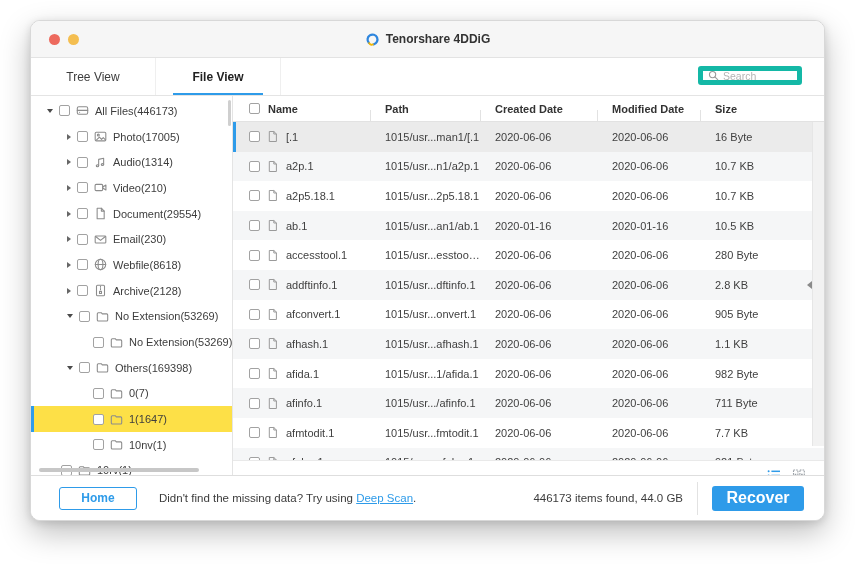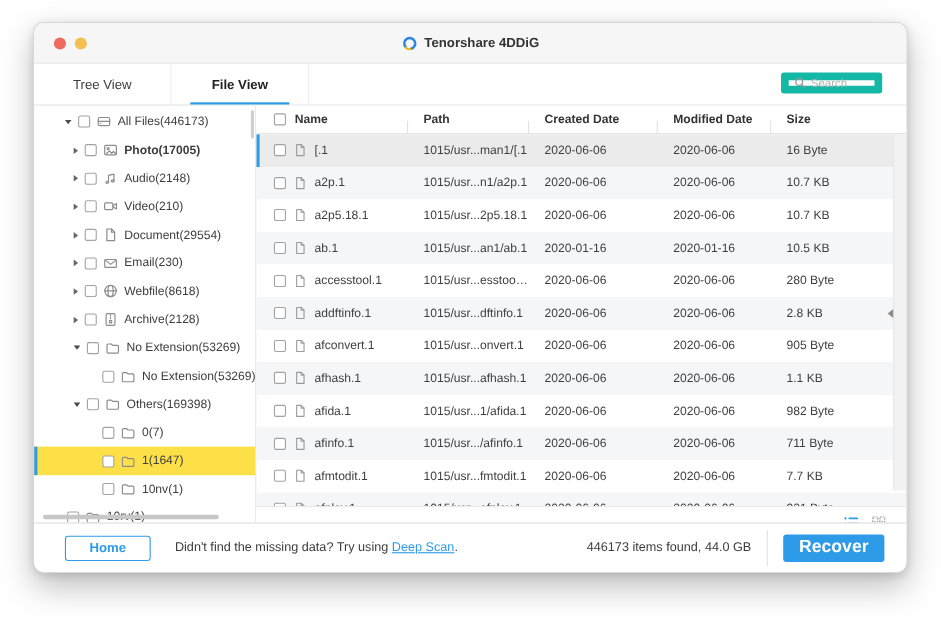--- a/index.html
+++ b/index.html
@@ -19,22 +19,22 @@
     align-items:center; gap:6px; pointer-events:none; }
   .app-title{ font-size:12px; color:#333; font-weight:600; }
   
   .tabbar{ height:38px; background:#fff; border-bottom:1px solid #e4e4e4; display:flex;
     align-items:stretch; position:relative; flex:0 0 auto; }
   .tab{ width:125px; display:flex; align-items:center; justify-content:center;
     font-size:12px; color:#3c3c3c; position:relative; cursor:default; border-right:1px solid #efefef; }
   .tab.active{ font-weight:700; color:#222; }
   .tab.active::after{ content:""; position:absolute; left:17px; right:17px; bottom:0;
     height:2px; background:var(--accent); }
-  .searchbox{ position:absolute; right:22px; top:8px; width:92px; height:19px;
-    border:7px solid #14b8a6; border-radius:3px; background:#fff; display:flex;
+  .searchbox{ position:absolute; right:22px; top:8px; width:104px; height:19px;
+    border:5px solid #14b8a6; border-radius:3px; background:#fff; display:flex;
     align-items:center; padding:0 5px; gap:4px; }
   .searchbox input{ border:none; outline:none; width:100%; font-size:10.5px; color:#555;
     font-family:"Liberation Sans",sans-serif; background:transparent; }
   .searchbox input::placeholder{ color:#b4b4b4; }
   .searchbox svg{ flex:0 0 auto; color:#9a9a9a; }
   
   .content{ flex:1 1 auto; display:flex; min-height:0; position:relative; }
   
   .sidebar{ width:202px; flex:0 0 auto; border-right:1px solid #e4e4e4; position:relative;
     padding-top:2px; overflow:hidden; }
@@ -136,33 +136,33 @@
         <circle cx="5" cy="5" r="3.4"></circle>
           <path d="M7.7 7.7L10.6 10.6" stroke-linecap="round"></path>
       </svg>
       <input type="text" placeholder="Search" style="">
     </div>
   </div>
 
   <div class="content">
 
     <div class="sidebar" id="tree-container">
-      <div class="titem" style="padding-left: 28px;">
+      <div class="titem" style="padding-left: 16px;">
           <span class="exp exp-down"></span>
           <span class="cb"></span>
           <span class="ticon">
             <svg viewBox="0 0 12 12" fill="none" stroke="currentColor" stroke-width="1" stroke-linecap="round" stroke-linejoin="round">
               <rect x="1.2" y="2.6" width="9.6" height="6.8" rx="1.4"></rect>
               <path d="M1.2 5.9h9.6"></path>
               <circle cx="3.3" cy="7.6" r=".55" fill="currentColor" stroke="none"></circle>
             </svg>
           </span>
           <span>All Files(446173)</span>
         </div>
-        <div class="titem" style="padding-left: 36px; font-weight: bold;">
+        <div class="titem" style="padding-left: 36px;">
           <span class="exp exp-right"></span>
           <span class="cb"></span>
           <span class="ticon">
             <svg viewBox="0 0 12 12" fill="none" stroke="currentColor" stroke-width="1" stroke-linecap="round" stroke-linejoin="round">
               <rect x="1.1" y="2" width="9.8" height="8" rx="1"></rect>
               <circle cx="4" cy="4.7" r=".9"></circle>
               <path d="M2.4 9.2l2.6-2.6 2 2 1.5-1.5 2.1 2.1"></path>
             </svg>
           </span>
           <span>Photo(17005)</span>
@@ -170,21 +170,21 @@
         <div class="titem" style="padding-left: 36px;">
           <span class="exp exp-right"></span>
           <span class="cb"></span>
           <span class="ticon">
             <svg viewBox="0 0 12 12" fill="none" stroke="currentColor" stroke-width="1" stroke-linecap="round" stroke-linejoin="round">
               <path d="M4.3 8.9V3.1l4.6-1v5.7"></path>
               <ellipse cx="3.2" cy="9" rx="1.1" ry=".9"></ellipse>
               <ellipse cx="7.8" cy="7.9" rx="1.1" ry=".9"></ellipse>
             </svg>
           </span>
-          <span>Audio(2148)</span>
+          <span>Audio(1314)</span>
         </div>
         <div class="titem" style="padding-left: 36px;">
           <span class="exp exp-right"></span>
           <span class="cb"></span>
           <span class="ticon">
             <svg viewBox="0 0 12 12" fill="none" stroke="currentColor" stroke-width="1" stroke-linecap="round" stroke-linejoin="round">
               <rect x="1" y="3.1" width="7" height="5.8" rx="1"></rect>
               <path d="M8 5.6l3-1.9v4.6L8 6.4z"></path>
             </svg>
           </span>

